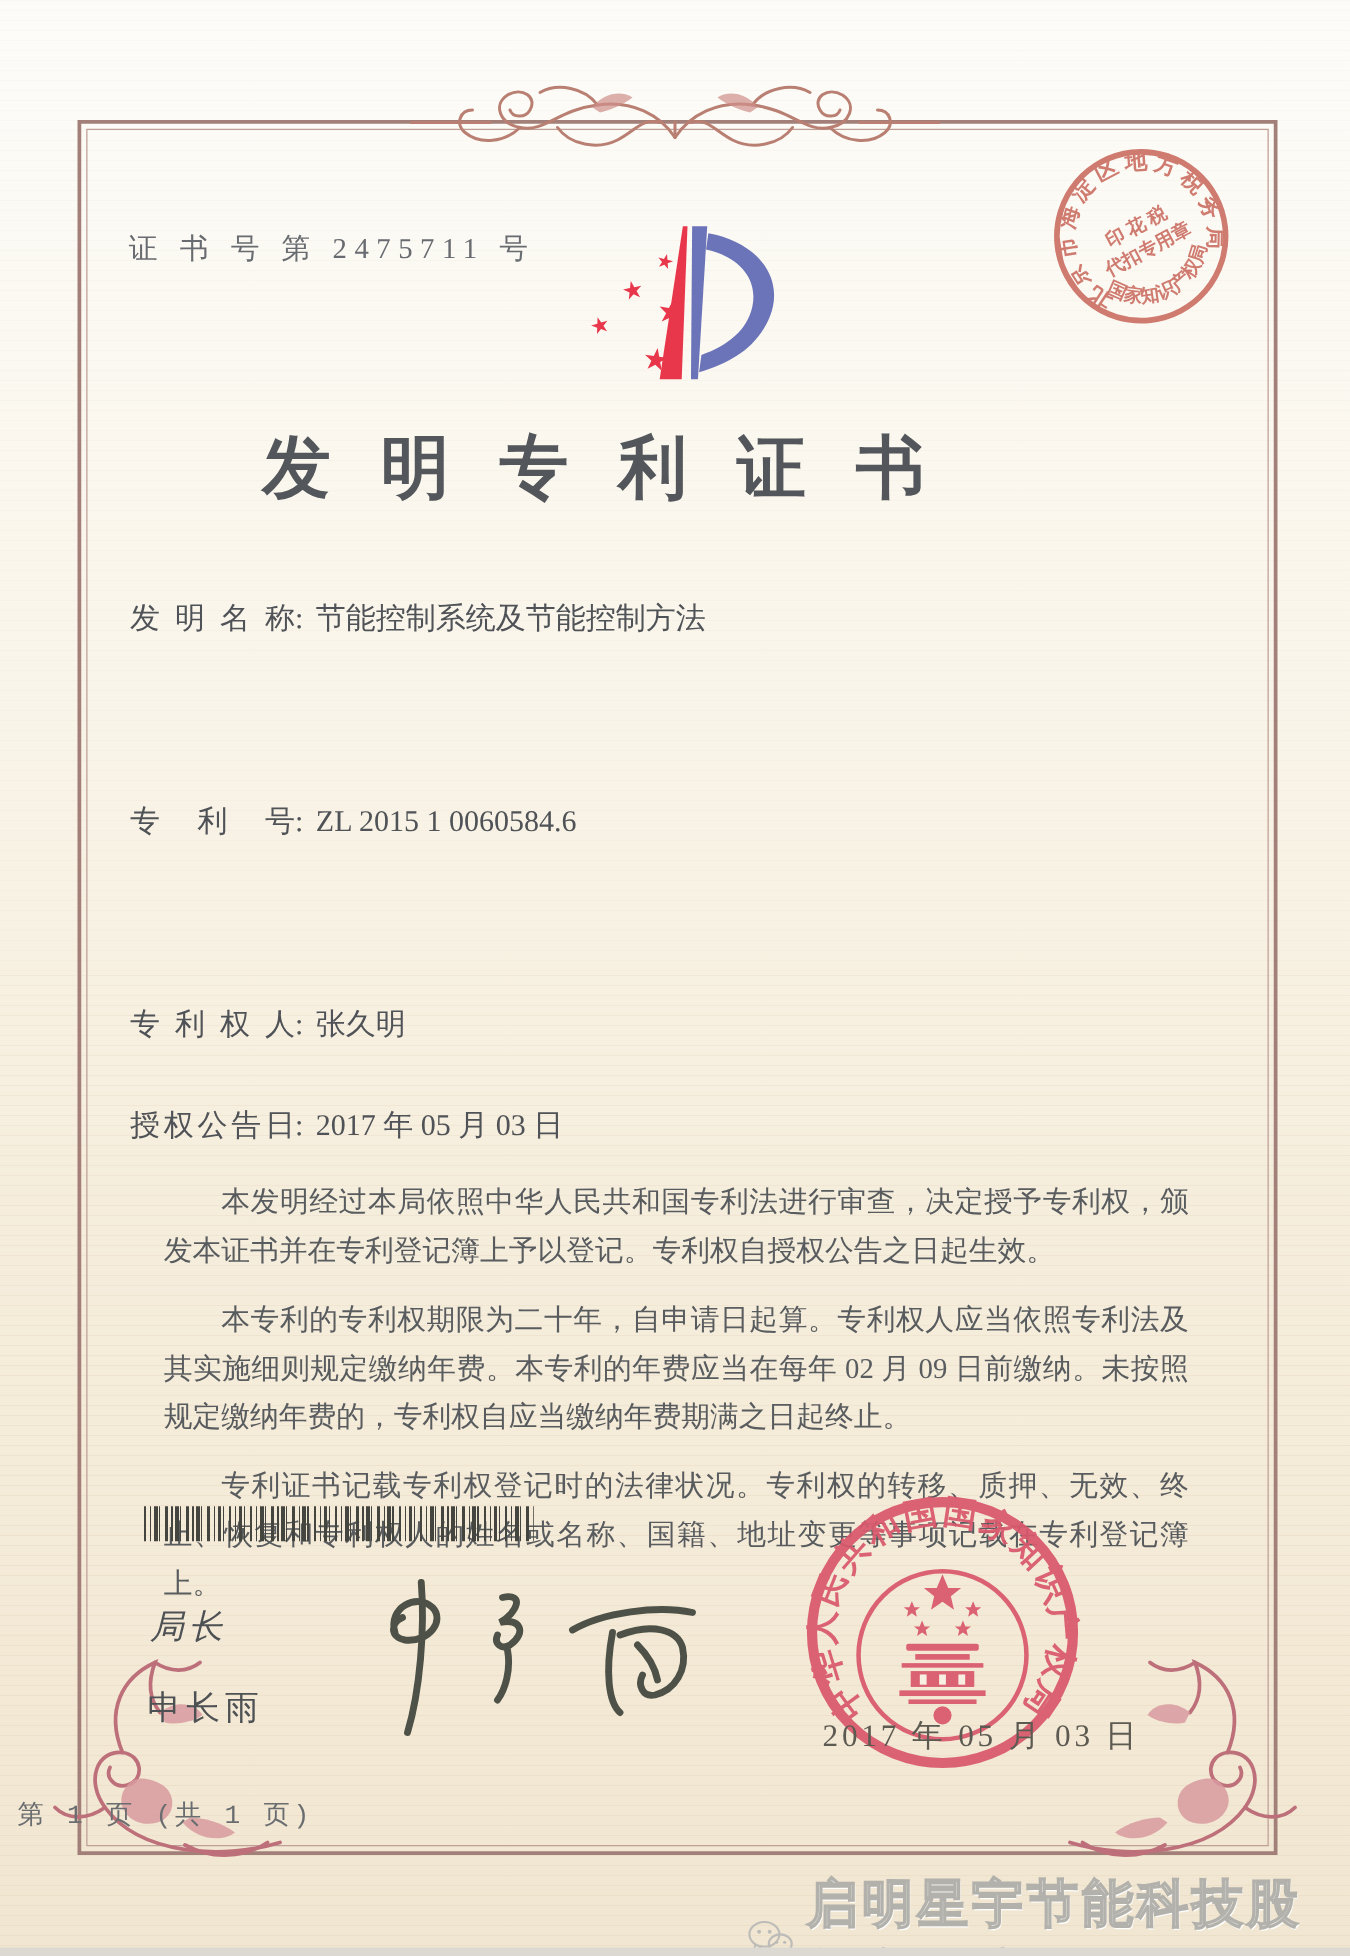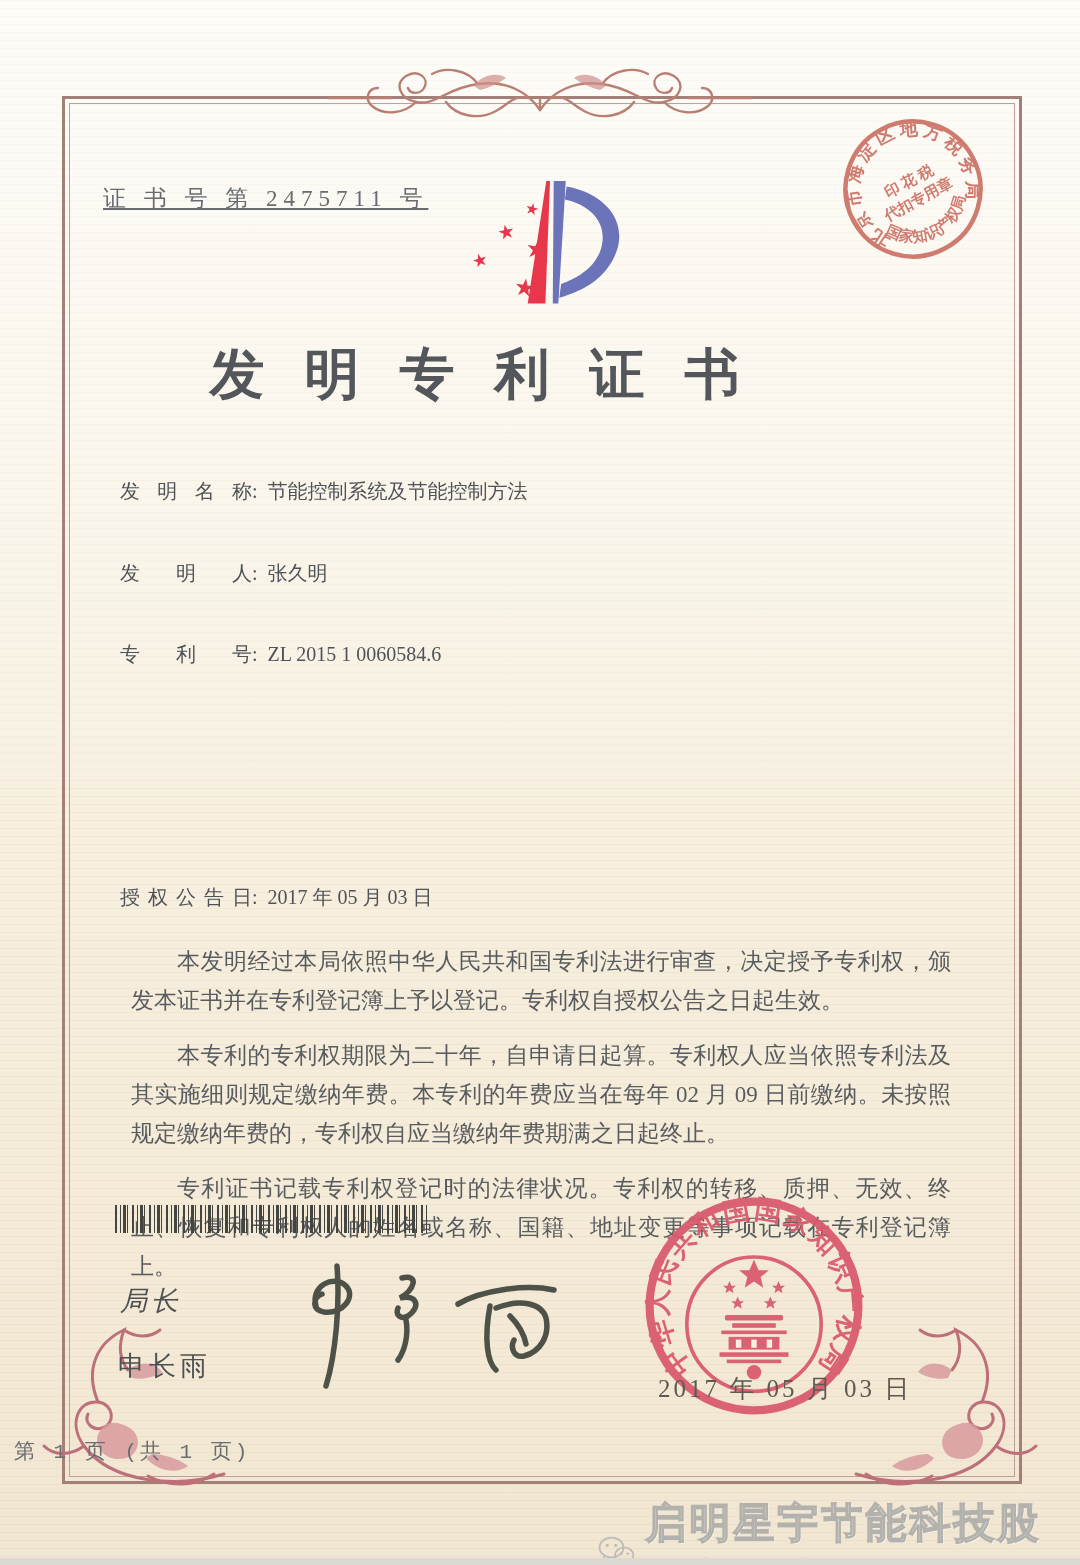--- a/index.html
+++ b/index.html
@@ -5,23 +5,23 @@
   html,body{margin:0;padding:0;}
   body{font-family:"Liberation Serif","DejaVu Serif",serif;}
   .page{position:relative;width:1080px;height:1565px;background:linear-gradient(180deg,#fdfcf9 0%,#faf6ec 30%,#f6eedd 60%,#f1e6d1 100%);overflow:hidden;}
   .waves{position:absolute;left:0;right:0;pointer-events:none;
     background:repeating-linear-gradient(180deg,rgba(187,152,108,.10) 0 1px,rgba(0,0,0,0) 1px 8px);}
   .waves.top{top:0;height:780px;opacity:.45;}
   .waves.bottom{top:780px;height:785px;opacity:.9;}
   .frame{position:absolute;left:62px;top:96px;width:954px;height:1382px;border:3px solid #a28079;}
   .frame-inner{position:absolute;inset:4px;border:1px solid #bf9f96;}
   .txt{position:absolute;color:#54575b;}
-  .cert-no{left:103px;top:183px;font-size:23px;letter-spacing:6px;color:#686c70;white-space:pre;text-decoration:underline;}
+  .cert-no{left:103px;top:183px;font-size:23px;letter-spacing:6px;color:#686c70;white-space:pre;}
   .title{left:0;width:949px;top:338px;text-align:center;font-size:55px;font-weight:bold;letter-spacing:40px;text-indent:40px;color:#53565a;}
-  .field{position:absolute;left:120px;font-size:20px;color:#4f5256;white-space:pre;}
+  .field{position:absolute;left:104px;font-size:24px;color:#4f5256;white-space:pre;}
   .field .lab{display:inline-block;width:132px;text-align:justify;text-align-last:justify;}
   .field .col{display:inline-block;margin-right:10px;}
   .paras{position:absolute;left:115px;width:852px;top:926px;font-size:23px;line-height:39px;color:#595c5f;text-align:justify;}
   .paras p{margin:16px;text-indent:2em;}
   .barcode{position:absolute;left:115px;top:1205px;width:312px;height:28px;
     background:repeating-linear-gradient(90deg,#45453f 0 2px,rgba(0,0,0,0) 2px 5px,#45453f 5px 6px,rgba(0,0,0,0) 6px 8px,#45453f 8px 11px,rgba(0,0,0,0) 11px 12px,#45453f 12px 13px,rgba(0,0,0,0) 13px 17px);}
   .director{left:120px;top:1283px;font-size:27px;color:#4e5154;letter-spacing:4px;font-style:italic;}
   .director2{left:118px;top:1330px;font-size:27px;color:#4e5154;letter-spacing:4px;margin-top:18px;}
   .pagefoot{left:14px;width:980px;top:1437px;text-align:left;font-size:21px;letter-spacing:3px;color:#6a6d70;font-family:Liberation Mono, monospace;}
   .stamp{position:absolute;left:838px;top:114px;width:150px;height:150px;transform:rotate(-28deg);opacity:.88;}
@@ -129,22 +129,22 @@
     <text fill="#c96a5e" font-size="20" font-weight="bold">
       <textPath href="#arcBot" textLength="138" lengthAdjust="spacing">国家知识产权局</textPath>
     </text>
     <text x="100" y="95" text-anchor="middle" fill="#c96a5e" font-size="20" font-weight="bold">印 花 税</text>
     <text x="100" y="122" text-anchor="middle" fill="#c96a5e" font-size="20" font-weight="bold">代扣专用章</text>
   </svg>
 
   <div class="txt title">发明专利证书</div>
 
   <div class="field" style="top:478px"><span class="lab">发明名称</span><span class="col">:</span><span>节能控制系统及节能控制方法</span></div>
-  <div class="field" style="top:560px"><span class="lab">发明人</span><span class="col">:</span><span>张久明</span></div>
   <div class="field" style="top:641px"><span class="lab">专利号</span><span class="col">:</span><span>ZL 2015 1 0060584.6</span></div>
+  <div class="field" style="top:803px"><span class="lab">专利权人</span><span class="col">:</span><span>张久明</span></div>
   <div class="field" style="top:884px"><span class="lab">授权公告日</span><span class="col">:</span><span>2017 年 05 月 03 日</span></div>
 
   <div class="paras">
     <p>本发明经过本局依照中华人民共和国专利法进行审查，决定授予专利权，颁发本证书并在专利登记簿上予以登记。专利权自授权公告之日起生效。</p>
     <p>本专利的专利权期限为二十年，自申请日起算。专利权人应当依照专利法及其实施细则规定缴纳年费。本专利的年费应当在每年 02 月 09 日前缴纳。未按照规定缴纳年费的，专利权自应当缴纳年费期满之日起终止。</p>
     <p>专利证书记载专利权登记时的法律状况。专利权的转移、质押、无效、终止、恢复和专利权人的姓名或名称、国籍、地址变更等事项记载在专利登记簿上。</p>
   </div>
 
   <div class="barcode"></div>
 

